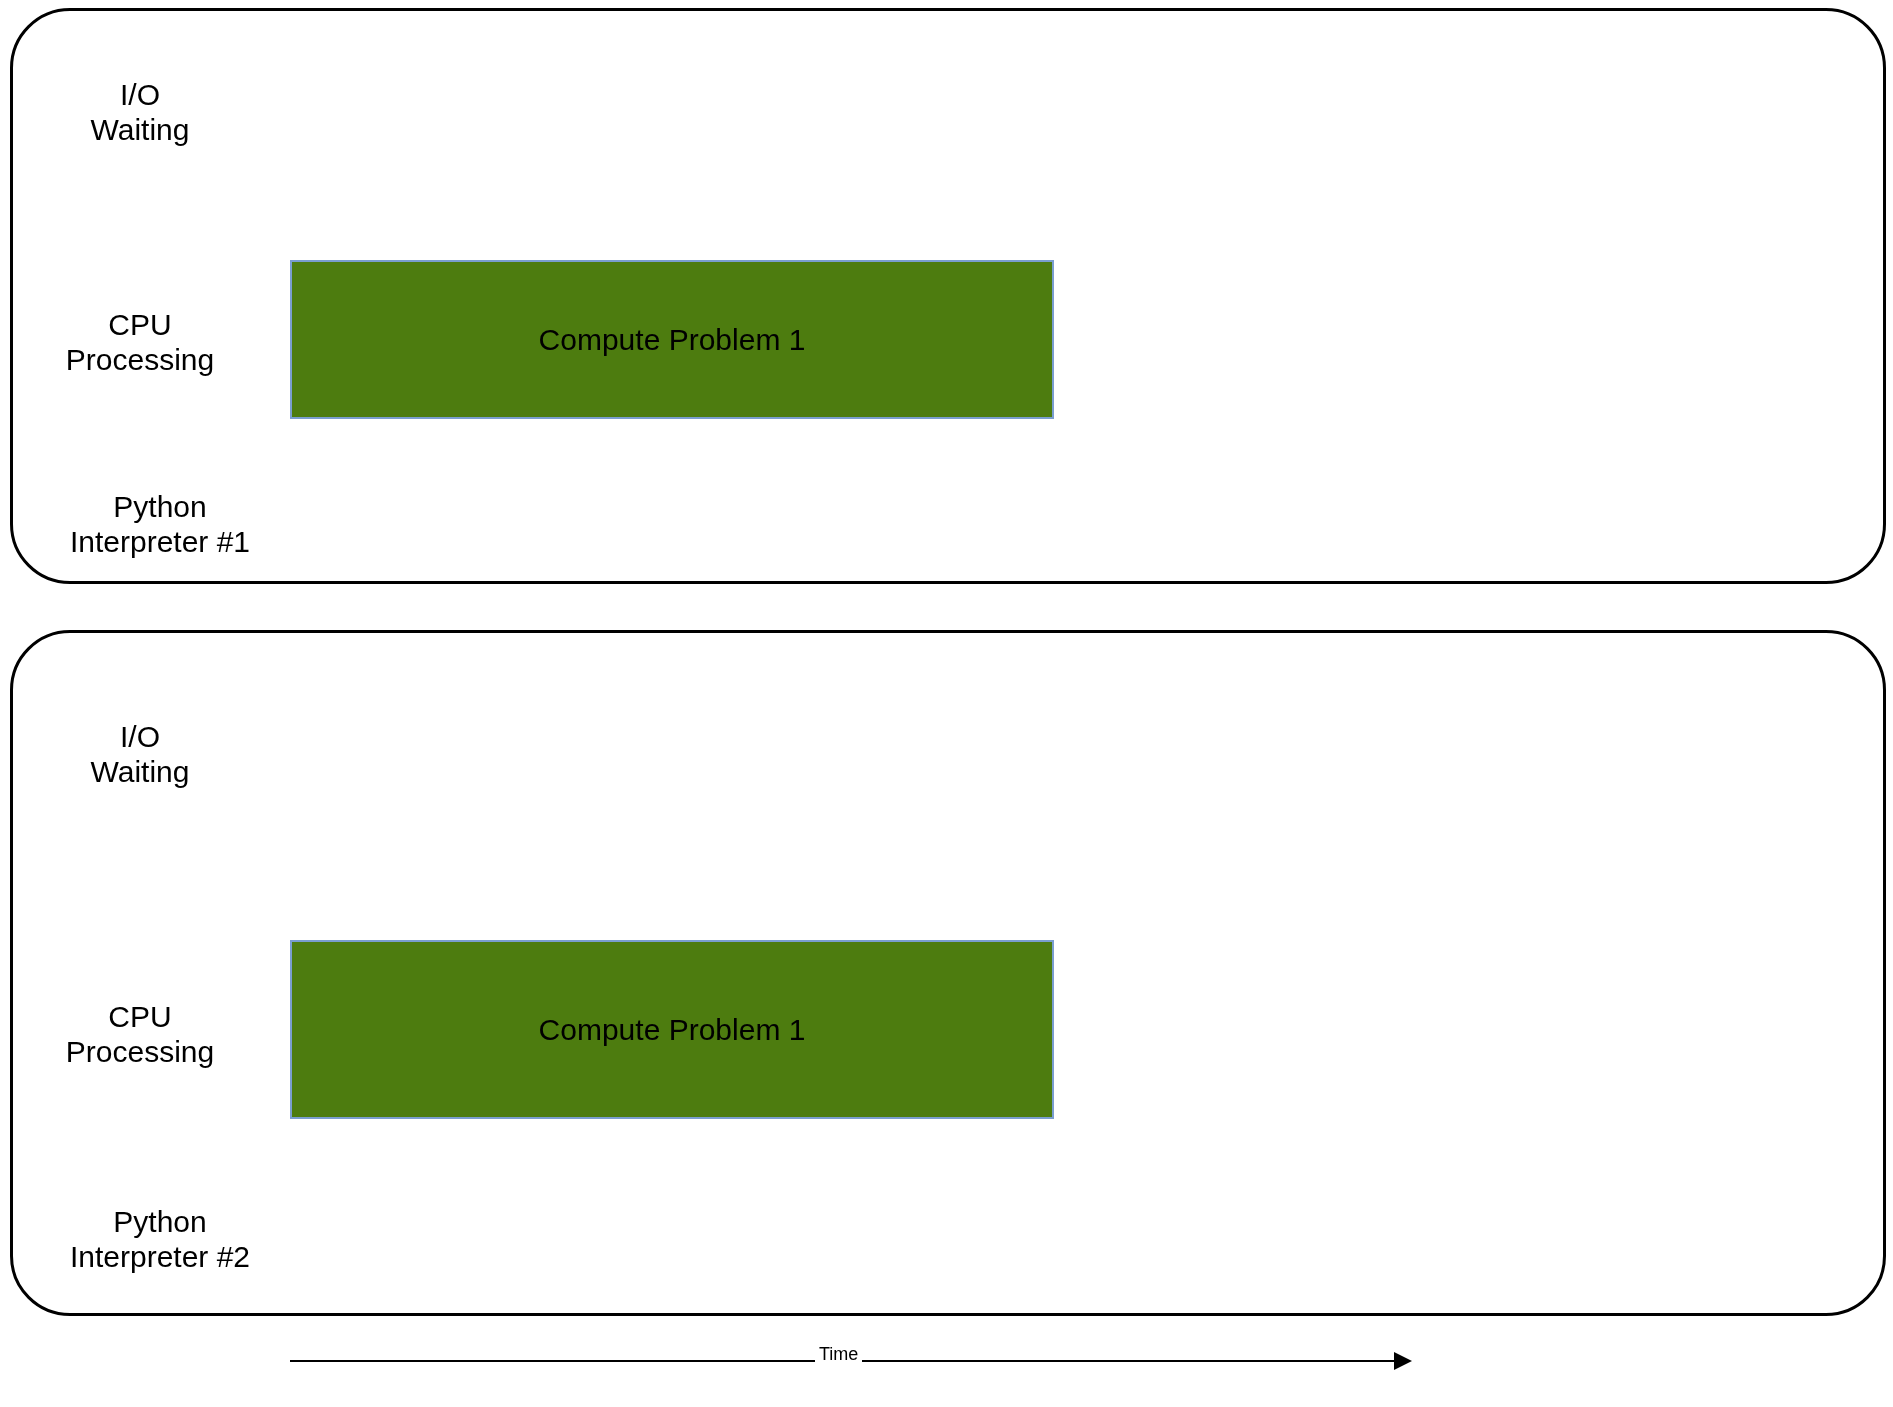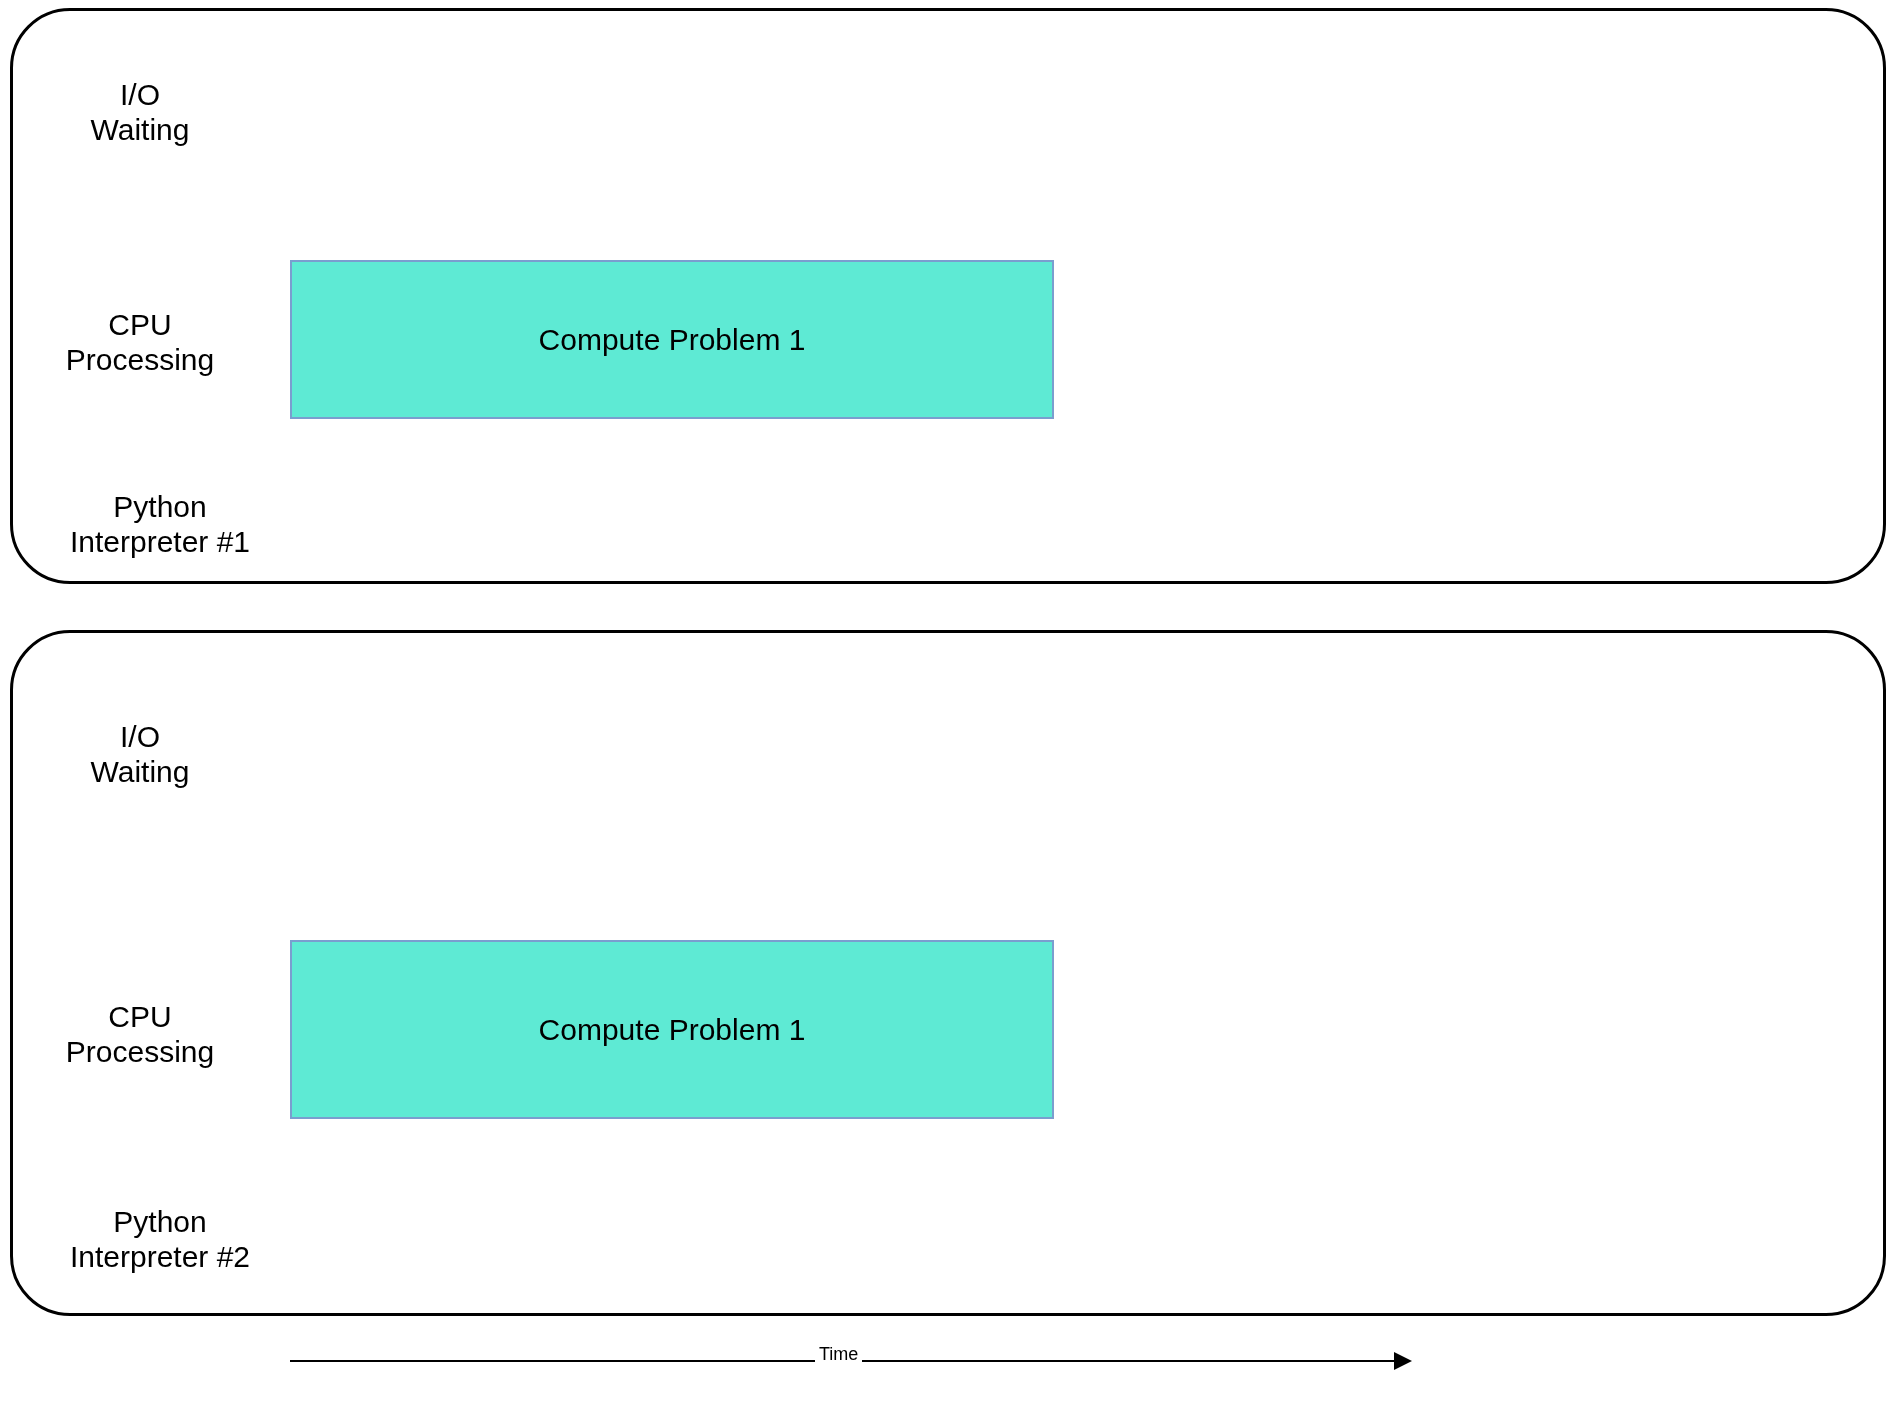--- a/index.html
+++ b/index.html
@@ -22,21 +22,21 @@
   }
   .label {
     position: absolute;
     font-size: 30px;
     line-height: 1.15;
     text-align: center;
     white-space: pre;
   }
   .task-box {
     position: absolute;
-    background: #5eead4;
+    background: #4d7c0f;
     border: 2px solid #7a9ecf;
     display: flex;
     align-items: center;
     justify-content: center;
     font-size: 30px;
   }
   .time-axis {
     position: absolute;
     height: 2px;
     background: #000;

